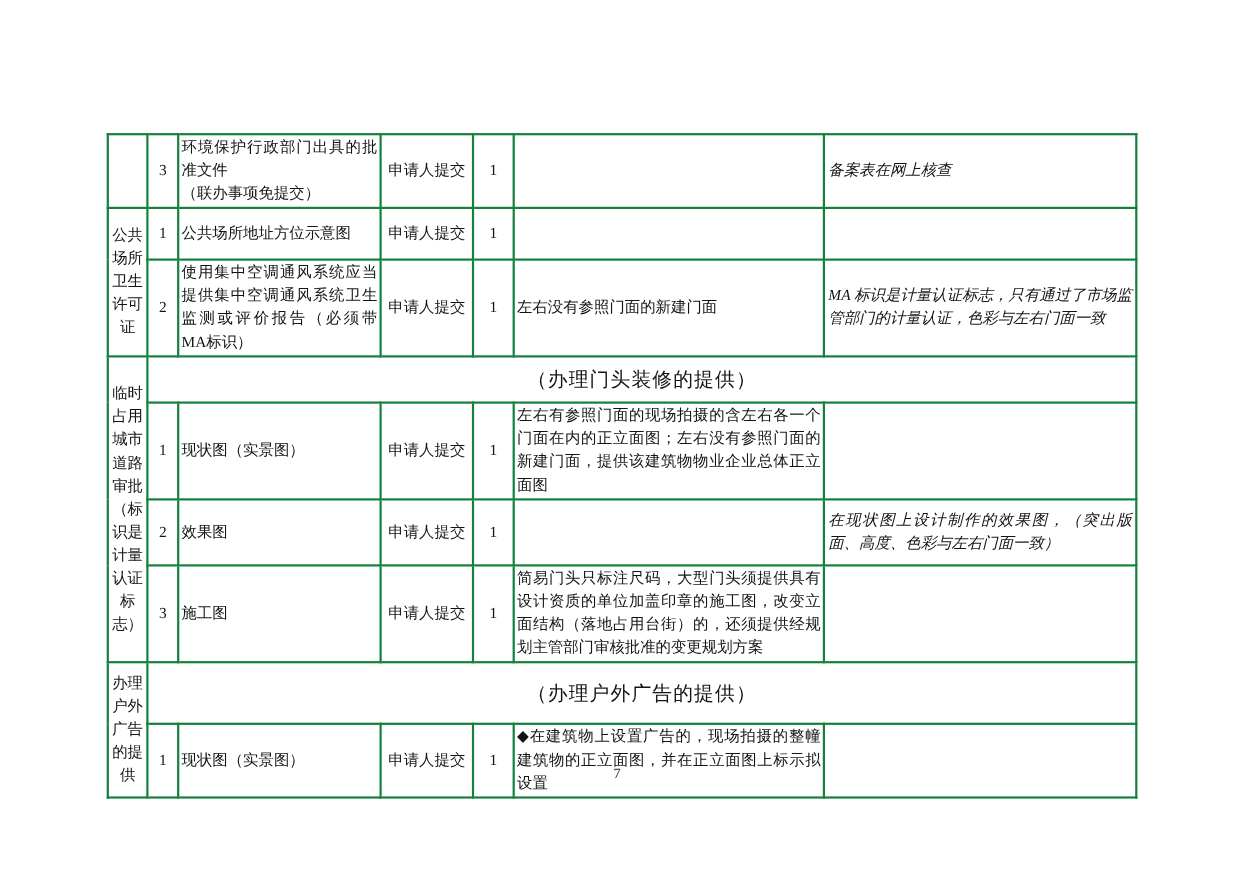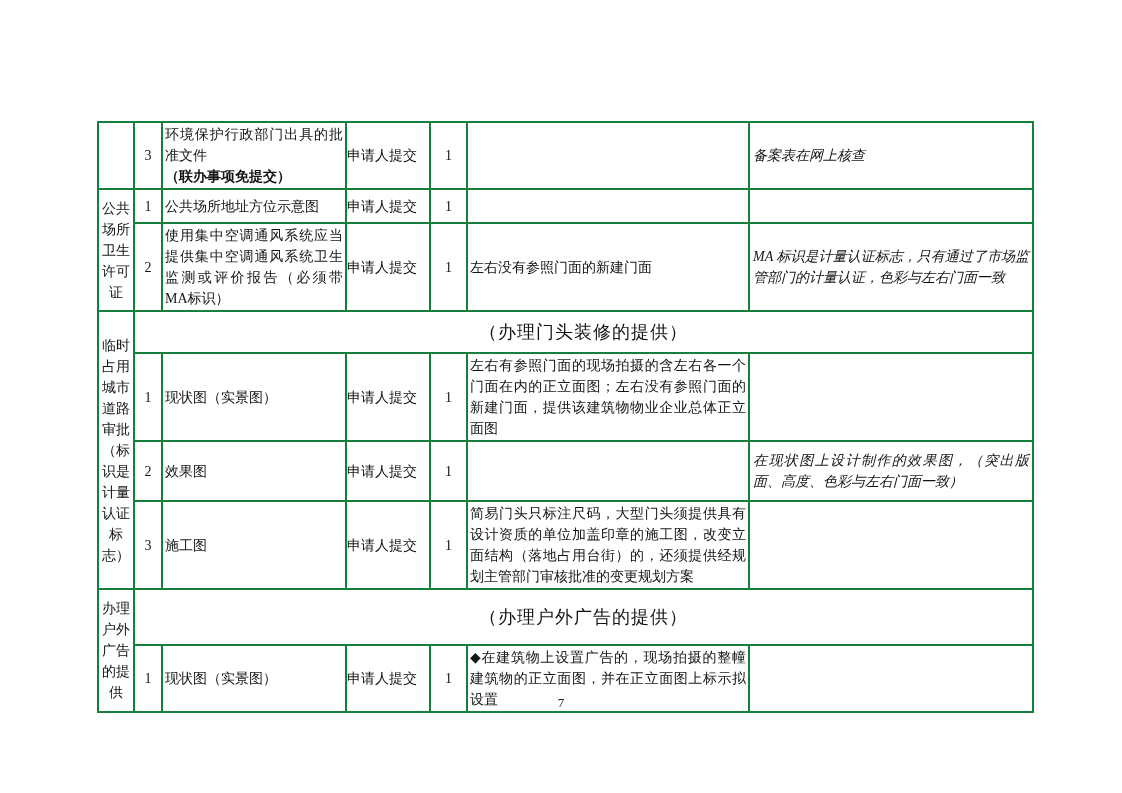--- a/index.html
+++ b/index.html
@@ -24,22 +24,22 @@
     font-size:14px;
     line-height:21px;
     vertical-align:middle;
     overflow:hidden;
     padding:0;
     word-break:normal;
   }
   td.permit   { text-align:center; padding:0 2px; }
   td.num      { text-align:center; }
   td.material { text-align:justify; padding:1px 2px; }
-  td.material .bold-line { font-weight:bold; text-align:left; }
-  td.submit   { }
+  td.material .bold-line { font-weight:normal; text-align:left; }
+  td.submit   { text-align:center; }
   td.count    { text-align:center; }
   td.desc     { text-align:justify; padding:1px 2px; }
   td.remark   { text-align:justify; padding:1px 3px;font-style:italic; }
   td.section-header {
     text-align:center;
     font-weight:normal;
     font-size:18px;
     letter-spacing:1px;
   }
   .page-number {
@@ -71,21 +71,21 @@
     <td class="material">
       <div>环境保护行政部门出具的批准文件</div>
       <div class="bold-line">（联办事项免提交）</div>
     </td>
     <td class="submit">申请人提交</td>
     <td class="count">1</td>
     <td class="desc"></td>
     <td class="remark">备案表在网上核查</td>
   </tr>
 
-  <tr style="height:34px">
+  <tr style="height:47px">
     <td class="permit" rowspan="2">公共场所卫生许可证</td>
     <td class="num">1</td>
     <td class="material">公共场所地址方位示意图</td>
     <td class="submit">申请人提交</td>
     <td class="count">1</td>
     <td class="desc"></td>
     <td class="remark"></td>
   </tr>
   <tr style="height:85px">
     <td class="num">2</td>

